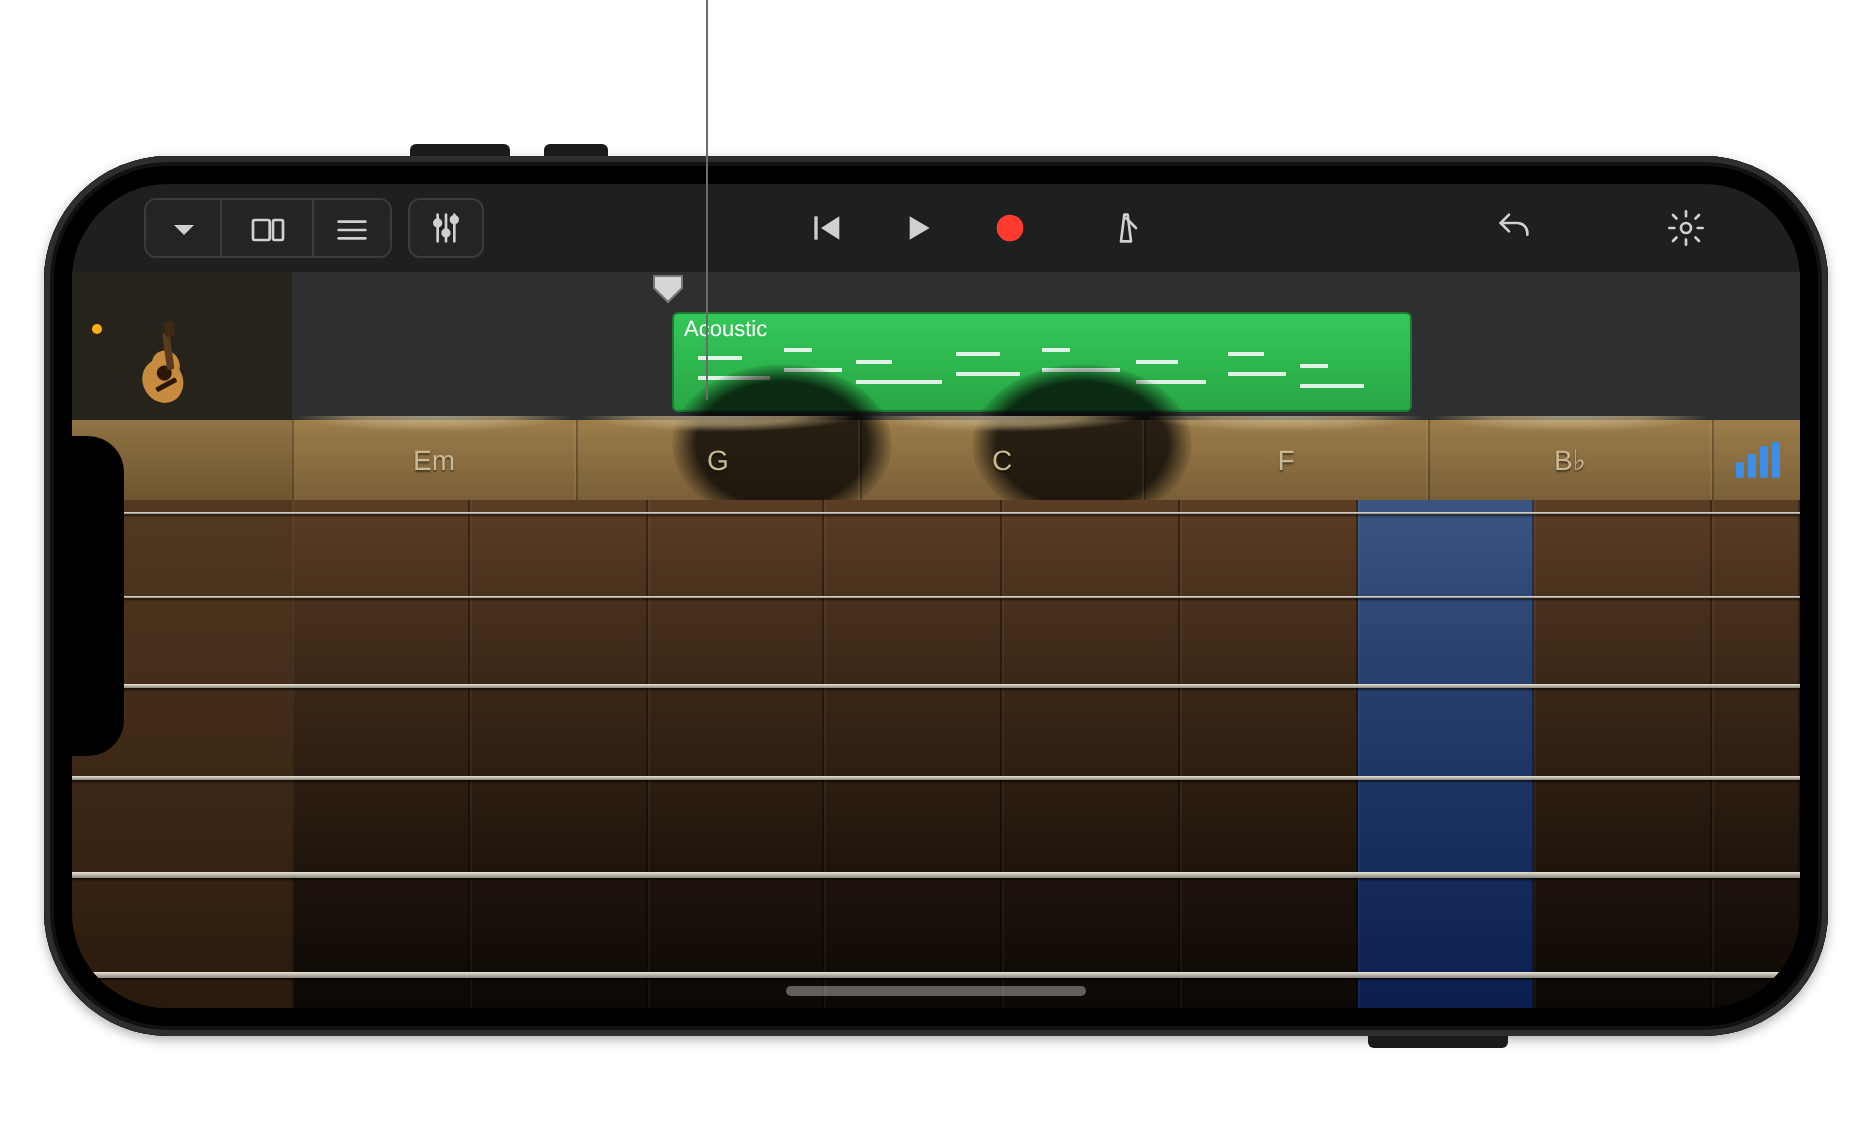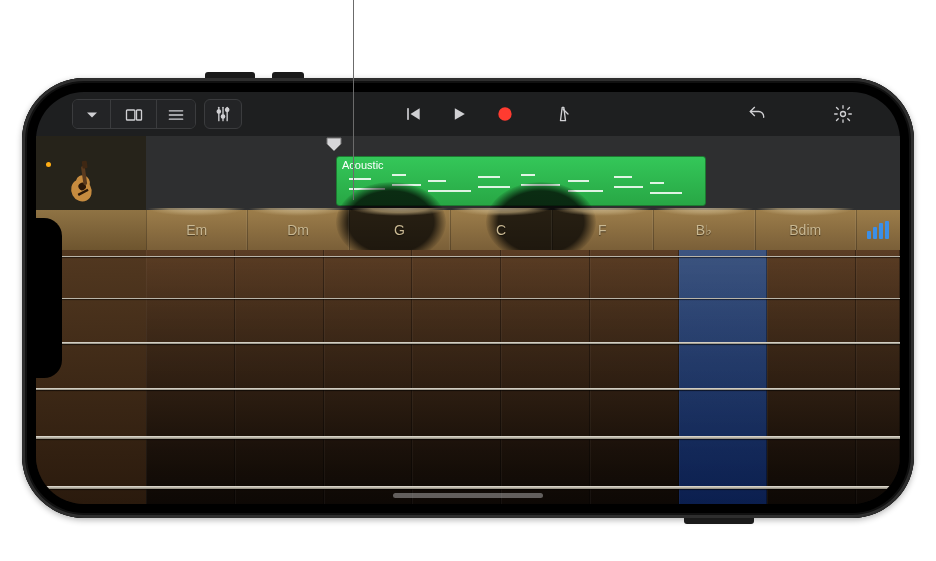--- a/index.html
+++ b/index.html
@@ -462,41 +462,33 @@
 
     <div class="chord-strip">
       <div class="soundhole"></div>
 
       <div class="chord">
           <div class="nut"></div>
           <span>Em</span>
         </div>
         <div class="chord">
           <div class="nut"></div>
-          <span>Dm</span>
-        </div>
-        <div class="chord">
-          <div class="nut"></div>
           <span>G</span>
         </div>
         <div class="chord">
           <div class="nut"></div>
           <span>C</span>
         </div>
         <div class="chord">
           <div class="nut"></div>
           <span>F</span>
         </div>
         <div class="chord active-col">
           <div class="nut"></div>
           <span>B♭</span>
-        </div>
-        <div class="chord">
-          <div class="nut"></div>
-          <span>Bdim</span>
         </div>
         <div class="chord-level">
         <div class="bars">
             <i></i>
             <i></i>
             <i></i>
             <i></i>
           </div>
       </div>
     </div>

